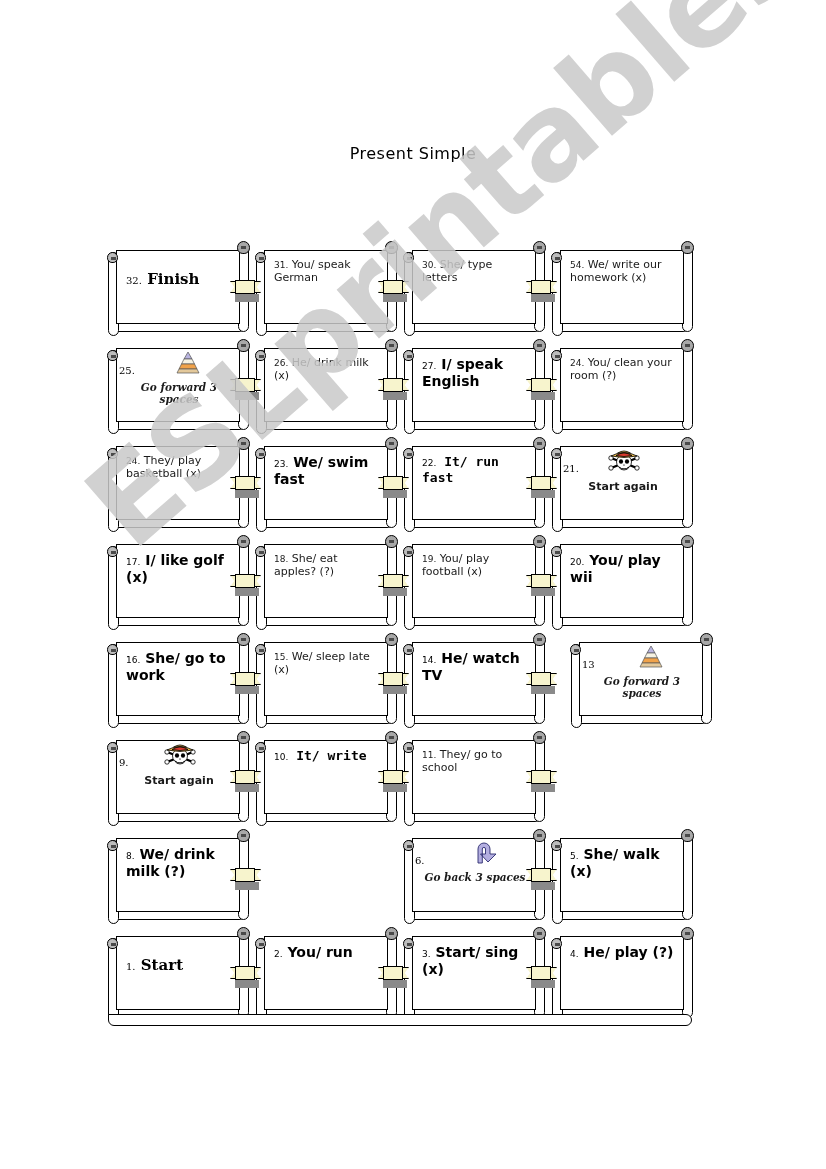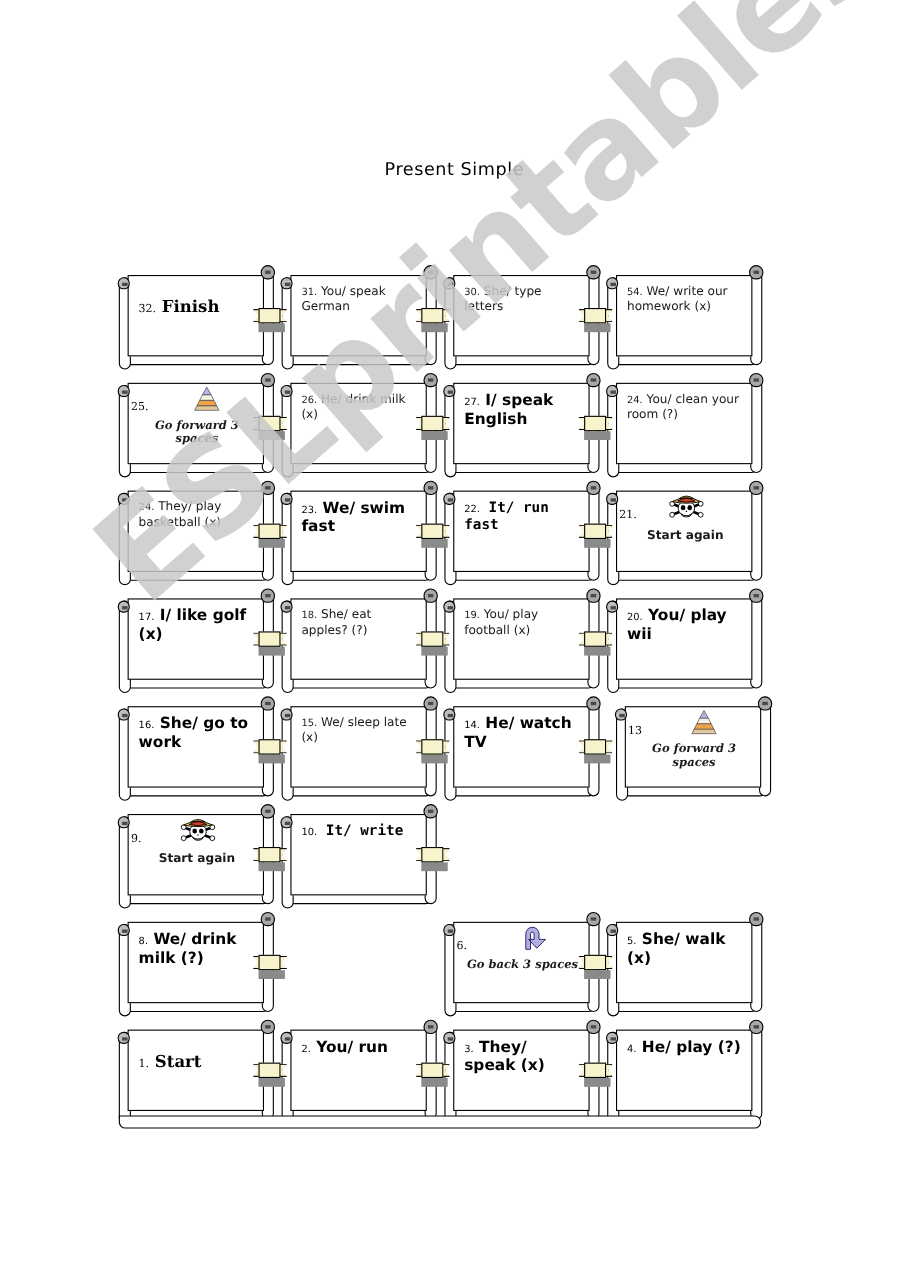--- a/index.html
+++ b/index.html
@@ -631,21 +631,21 @@
       <div class="cap right">
         <span class="nub"></span>
       </div>
       <div class="clasp">
         <div class="shadow"></div>
         <div class="wing l"></div>
         <div class="barrel"></div>
         <div class="wing r"></div>
       </div>
     </div>
-    <div class="cell st-light special pyr" style="left: 452px; top: 392px;">
+    <div class="cell st-light special pyr" style="left: 463px; top: 392px;">
       <div class="frame"></div>
       <div class="post left"></div>
       <div class="post right"></div>
       <div class="face">
         <span class="icon"><svg width="30" height="24" viewBox="0 0 30 24">
             <polygon points="15,1 19,8 11,8" fill="#b9b4e0" stroke="#555" stroke-width="0.7"></polygon>
             <polygon points="11,8 19,8 21.5,13 8.5,13" fill="#f6f2e2" stroke="#555" stroke-width="0.7"></polygon>
             <polygon points="8.5,13 21.5,13 24,18 6,18" fill="#f0a24a" stroke="#555" stroke-width="0.7"></polygon>
             <polygon points="6,18 24,18 26,22 4,22" fill="#e3c89a" stroke="#555" stroke-width="0.7"></polygon>
           </svg></span>
@@ -715,20 +715,40 @@
       <div class="cap right">
         <span class="nub"></span>
       </div>
       <div class="clasp">
         <div class="shadow"></div>
         <div class="wing l"></div>
         <div class="barrel"></div>
         <div class="wing r"></div>
       </div>
     </div>
+    <div class="cell st-light" style="left: 296px; top: 490px;">
+      <div class="frame"></div>
+      <div class="post left"></div>
+      <div class="post right"></div>
+      <div class="face">
+        <div class="txt"><span class="num">11.</span> <span class="body">They/ go to school</span></div>
+      </div>
+      <div class="cap left">
+        <span class="nub"></span>
+      </div>
+      <div class="cap right">
+        <span class="nub"></span>
+      </div>
+      <div class="clasp">
+        <div class="shadow"></div>
+        <div class="wing l"></div>
+        <div class="barrel"></div>
+        <div class="wing r"></div>
+      </div>
+    </div>
     <div class="cell st-bold" style="left: 0px; top: 588px;">
       <div class="frame"></div>
       <div class="post left"></div>
       <div class="post right"></div>
       <div class="face">
         <div class="txt"><span class="num">8.</span> <span class="body">We/ drink milk (?)</span></div>
       </div>
       <div class="cap left">
         <span class="nub"></span>
       </div>
@@ -820,21 +840,21 @@
         <div class="wing l"></div>
         <div class="barrel"></div>
         <div class="wing r"></div>
       </div>
     </div>
     <div class="cell st-bold" style="left: 296px; top: 686px;">
       <div class="frame"></div>
       <div class="post left"></div>
       <div class="post right"></div>
       <div class="face">
-        <div class="txt"><span class="num">3.</span> <span class="body">They/ speak (x)</span></div>
+        <div class="txt"><span class="num">3.</span> <span class="body">Start/ sing (x)</span></div>
       </div>
       <div class="cap left">
         <span class="nub"></span>
       </div>
       <div class="cap right">
         <span class="nub"></span>
       </div>
       <div class="clasp">
         <div class="shadow"></div>
         <div class="wing l"></div>

